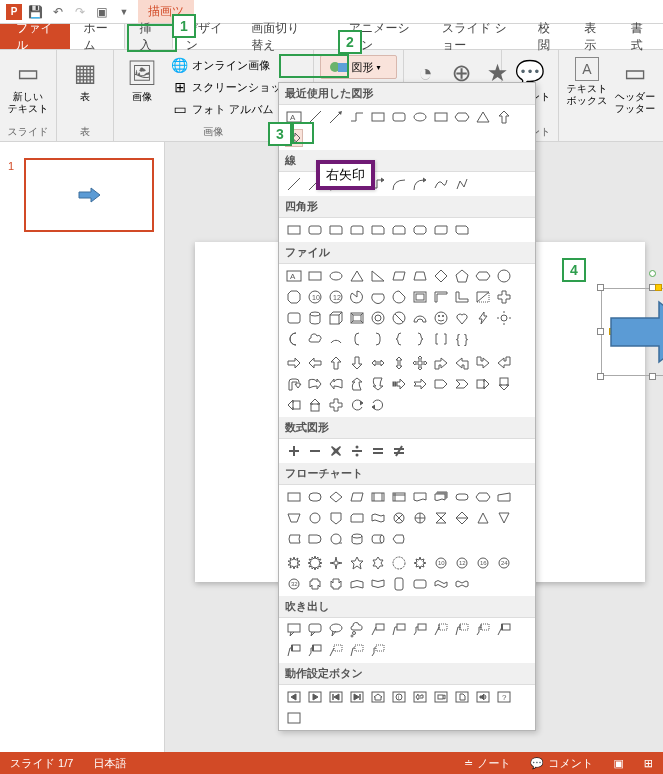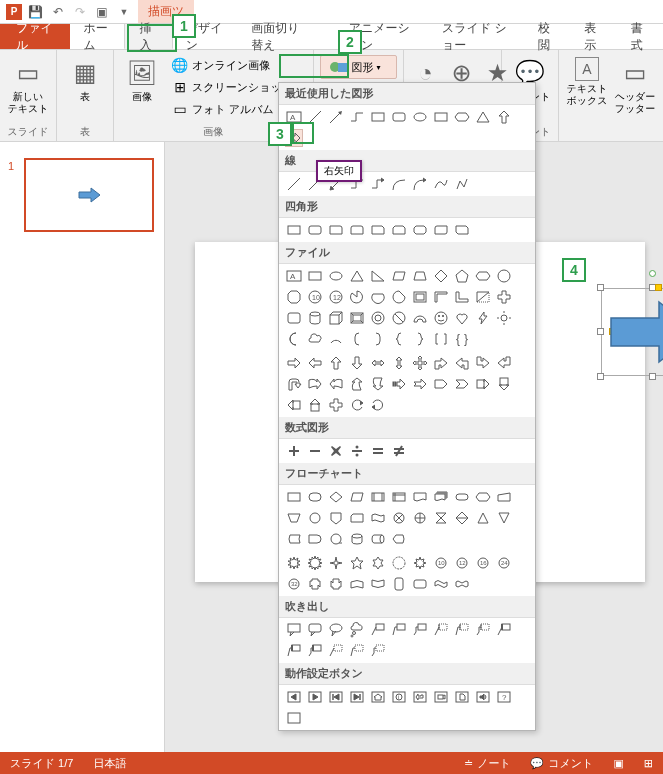--- a/index.html
+++ b/index.html
@@ -58,21 +58,21 @@
 .sel-handle.rot { border-radius: 50%; top: -18px; left: calc(50% - 4px); border-color: #5a5; }
 .arrow-shape { position: absolute; left: 6px; top: 12px; width: 92px; height: 64px; }
 
 
 .shapes-panel { position: absolute; left: 278px; top: 82px; width: 258px; background: #fff; border: 1px solid #b5b5b5; box-shadow: 2px 2px 6px rgba(0,0,0,0.2); z-index: 30; }
 .sp-header { background: #f0f0f0; padding: 3px 6px; font-size: 11px; font-weight: bold; color: #555; border-bottom: 1px solid #ddd; }
 .sp-row { padding: 3px 6px; display: flex; flex-wrap: wrap; gap: 3px; }
 .sp-row .sh { width: 18px; height: 18px; display: flex; align-items: center; justify-content: center; color: #4a4a4a; }
 .sp-row .sh svg { width: 16px; height: 16px; }
 .sp-row .sh.hover { background: #f9e3db; border: 1px solid #d8b8ae; }
-.tooltip { position: absolute; background: #fff; border: 2px solid #701a75; padding: 2px 6px; font-size: 10px; box-shadow: 1px 1px 3px rgba(0,0,0,0.2); z-index: 60; }
+.tooltip { position: absolute; background: #fff; border: 4px solid #701a75; padding: 2px 6px; font-size: 13px; box-shadow: 1px 1px 3px rgba(0,0,0,0.2); z-index: 60; }
 
 
 .statusbar { position: absolute; bottom: 0; left: 0; right: 0; height: 22px; background: #d24a26; color: #fff; display: flex; align-items: center; font-size: 11px; padding: 0 10px; gap: 20px; }
 .statusbar .spacer { flex: 1; }
 .statusbar .sbtn { display: flex; align-items: center; gap: 4px; }
 
 svg { stroke: #5a5a5a; fill: none; stroke-width: 1; }
 </style>
 </head>
 <body>

